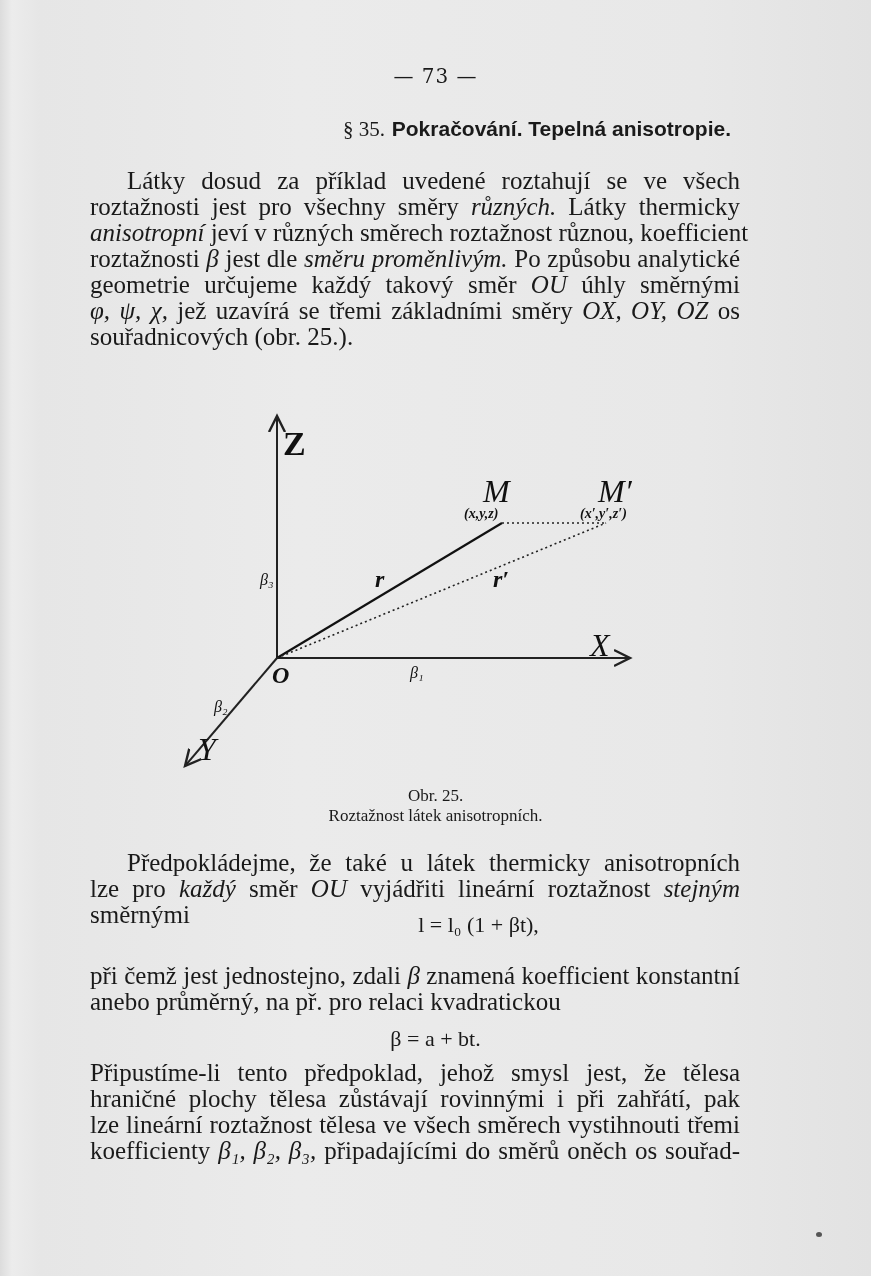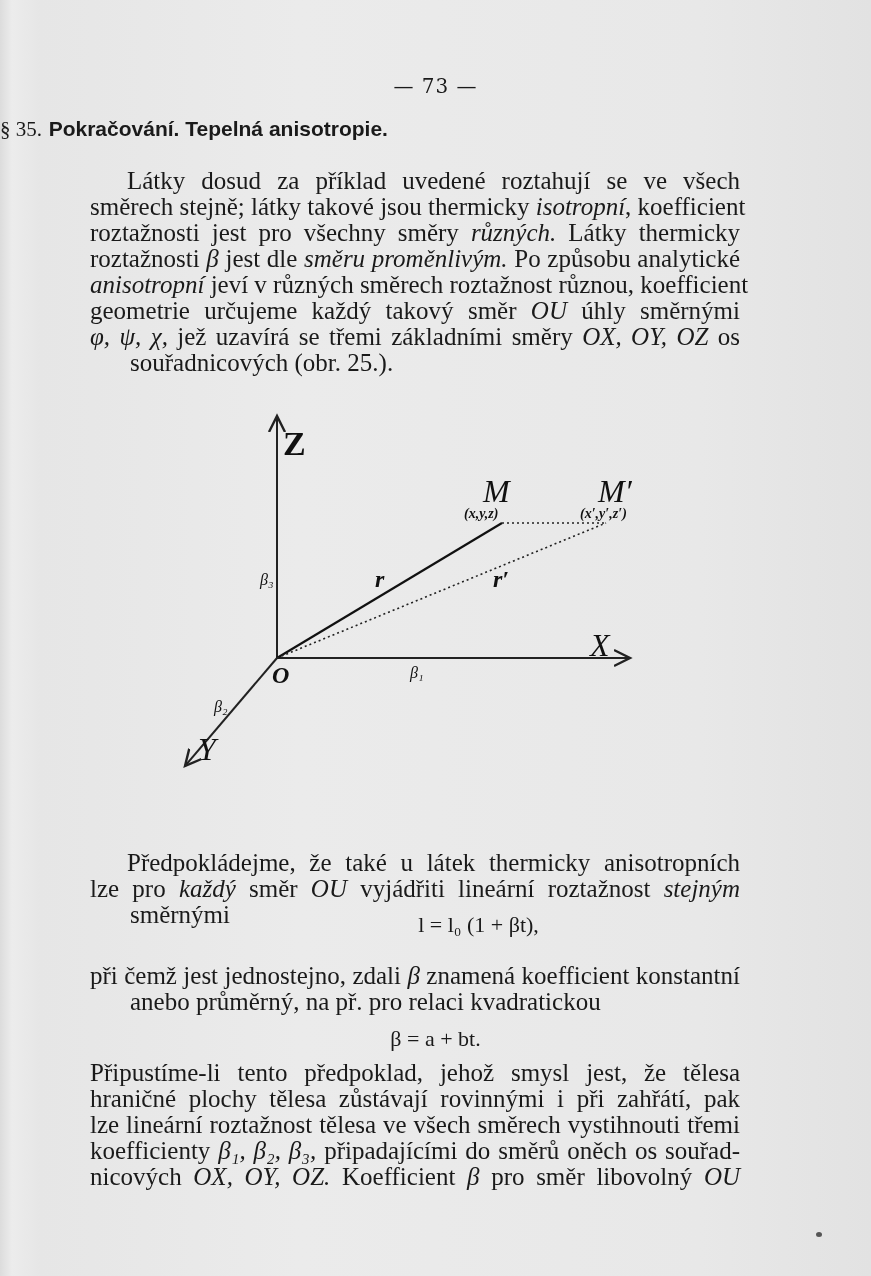--- a/index.html
+++ b/index.html
@@ -9,36 +9,36 @@
     font-family: "DejaVu Serif", "Liberation Serif", serif;
     color: #1a1a1a;
     position: relative;
   }
   .page {
     position: absolute; left: 0; top: 0; width: 871px; height: 1276px;
     background: linear-gradient(90deg, #dcdcdc 0px, #ececec 12px, #e6e6e6 40px, #ebebeb 300px, #e8e8e8 700px, #e2e2e2 871px);
   }
   .page-number {
     position: absolute; top: 64px; left: 0; width: 871px; text-align: center;
-    font-size: 20px; letter-spacing: 1px; margin-top: 10px;
+    font-size: 20px; letter-spacing: 1px;
   }
   .section-heading {
-    position: absolute; top: 117px; left: 0; width: 731px; text-align: left;
+    position: absolute; top: 117px; left: 0; width: 731px; text-align: right;
     font-size: 21px;
   }
   .section-heading .num { font-family: "Liberation Serif", serif; font-weight: normal; }
   .section-heading .title { font-family: "Liberation Sans", sans-serif; font-weight: bold; font-stretch: condensed; }
   .para {
     position: absolute; left: 90px; width: 650px;
     font-family: "Liberation Serif", serif;
     font-size: 25px; line-height: 26px;
     text-align: justify;
   }
   .para .line { display: block; text-align: justify; text-align-last: justify; white-space: nowrap; }
-  .para .line.last { text-align-last: left; margin-left: 40px; }
+  .para .line.last { text-align-last: left; }
   .indent { padding-left: 37px; }
   i { font-style: italic; }
   .formula {
     position: absolute; left: 0; width: 871px; text-align: center;
     font-family: "Liberation Serif", serif; font-size: 22px;
   }
   .figure { position: absolute; left: 170px; top: 400px; width: 480px; height: 380px; }
   .caption {
     position: absolute; left: 0; width: 871px; text-align: center;
     font-family: "Liberation Serif", serif; font-size: 17px; line-height: 20px;
@@ -52,24 +52,23 @@
 
   <div class="page-number">— 73 —</div>
 
   <div class="section-heading">
     <span class="num">§ 35.</span>
     <span class="title">Pokračování. Tepelná anisotropie.</span>
   </div>
 
   <div class="para" style="top:168px;">
       <span class="line indent">Látky dosud za příklad uvedené roztahují se ve všech</span>
-      <span class="line">směrech stejně; látky takové jsou thermicky <i>isotropní</i>, koefficient</span>
       <span class="line">roztažnosti jest pro všechny směry <i>různých.</i> Látky thermicky</span>
+      <span class="line"><i>anisotropní</i> jeví v různých směrech roztažnost různou, koefficient</span>
       <span class="line">roztažnosti <i>β</i> jest dle <i>směru proměnlivým.</i> Po způsobu analytické</span>
-      <span class="line"><i>anisotropní</i> jeví v různých směrech roztažnost různou, koefficient</span>
       <span class="line">geometrie určujeme každý takový směr <i>OU</i> úhly směrnými</span>
       <span class="line"><i>φ, ψ, χ,</i> jež uzavírá se třemi základními směry <i>OX, OY, OZ</i> os</span>
       <span class="line last">souřadnicových (obr. 25.).</span>
     </div>
 
   <div class="figure">
     <svg width="480" height="380" viewBox="0 0 480 380">
       <defs>
         <marker id="arr" markerWidth="10" markerHeight="10" refX="8" refY="5" orient="auto">
           <path d="M0,1 L8,5 L0,9" fill="none" stroke="#222" stroke-width="1.2"></path>
@@ -98,20 +97,24 @@
         <text x="410" y="118" font-size="14" font-style="italic" font-weight="bold">(x′,y′,z′)</text>
         <text x="205" y="187" font-size="24" font-style="italic" font-weight="bold">r</text>
         <text x="323" y="187" font-size="24" font-style="italic" font-weight="bold">r′</text>
         <text x="240" y="278" font-size="16" font-style="italic">β₁</text>
         <text x="44" y="312" font-size="16" font-style="italic">β₂</text>
         <text x="90" y="185" font-size="16" font-style="italic">β₃</text>
       </g>
     </svg>
   </div>
 
+  <div class="caption" style="top:786px;">
+    <div>Obr. 25.</div>
+    <div>Roztažnost látek anisotropních.</div>
+  </div>
 
   <div class="para" style="top:850px;">
       <span class="line indent">Předpokládejme, že také u látek thermicky anisotropních</span>
       <span class="line">lze pro <i>každý</i> směr <i>OU</i> vyjádřiti lineární roztažnost <i>stejným</i></span>
       <span class="line last">směrnými</span>
     </div>
 
   <div class="formula" style="top:912px;padding-left:43px;">l = l₀ (1 + βt),</div>
 
   <div class="para" style="top:963px;">
@@ -119,17 +122,16 @@
       <span class="line last">anebo průměrný, na př. pro relaci kvadratickou</span>
     </div>
 
   <div class="formula" style="top:1026px;text-align:center;">β = a + bt.</div>
 
   <div class="para" style="top:1060px;">
       <span class="line">Připustíme-li tento předpoklad, jehož smysl jest, že tělesa</span>
       <span class="line">hraničné plochy tělesa zůstávají rovinnými i při zahřátí, pak</span>
       <span class="line">lze lineární roztažnost tělesa ve všech směrech vystihnouti třemi</span>
       <span class="line">koefficienty <i>β₁, β₂, β₃,</i> připadajícími do směrů oněch os souřad-</span>
-      <span class="line">nicových <i>OX, OY, OZ.</i> Koefficient <i>β</i> pro směr libovolný <i>OU</i></span>
     </div>
 
   <div class="speck"></div>
 </div>
 
 </body></html>

